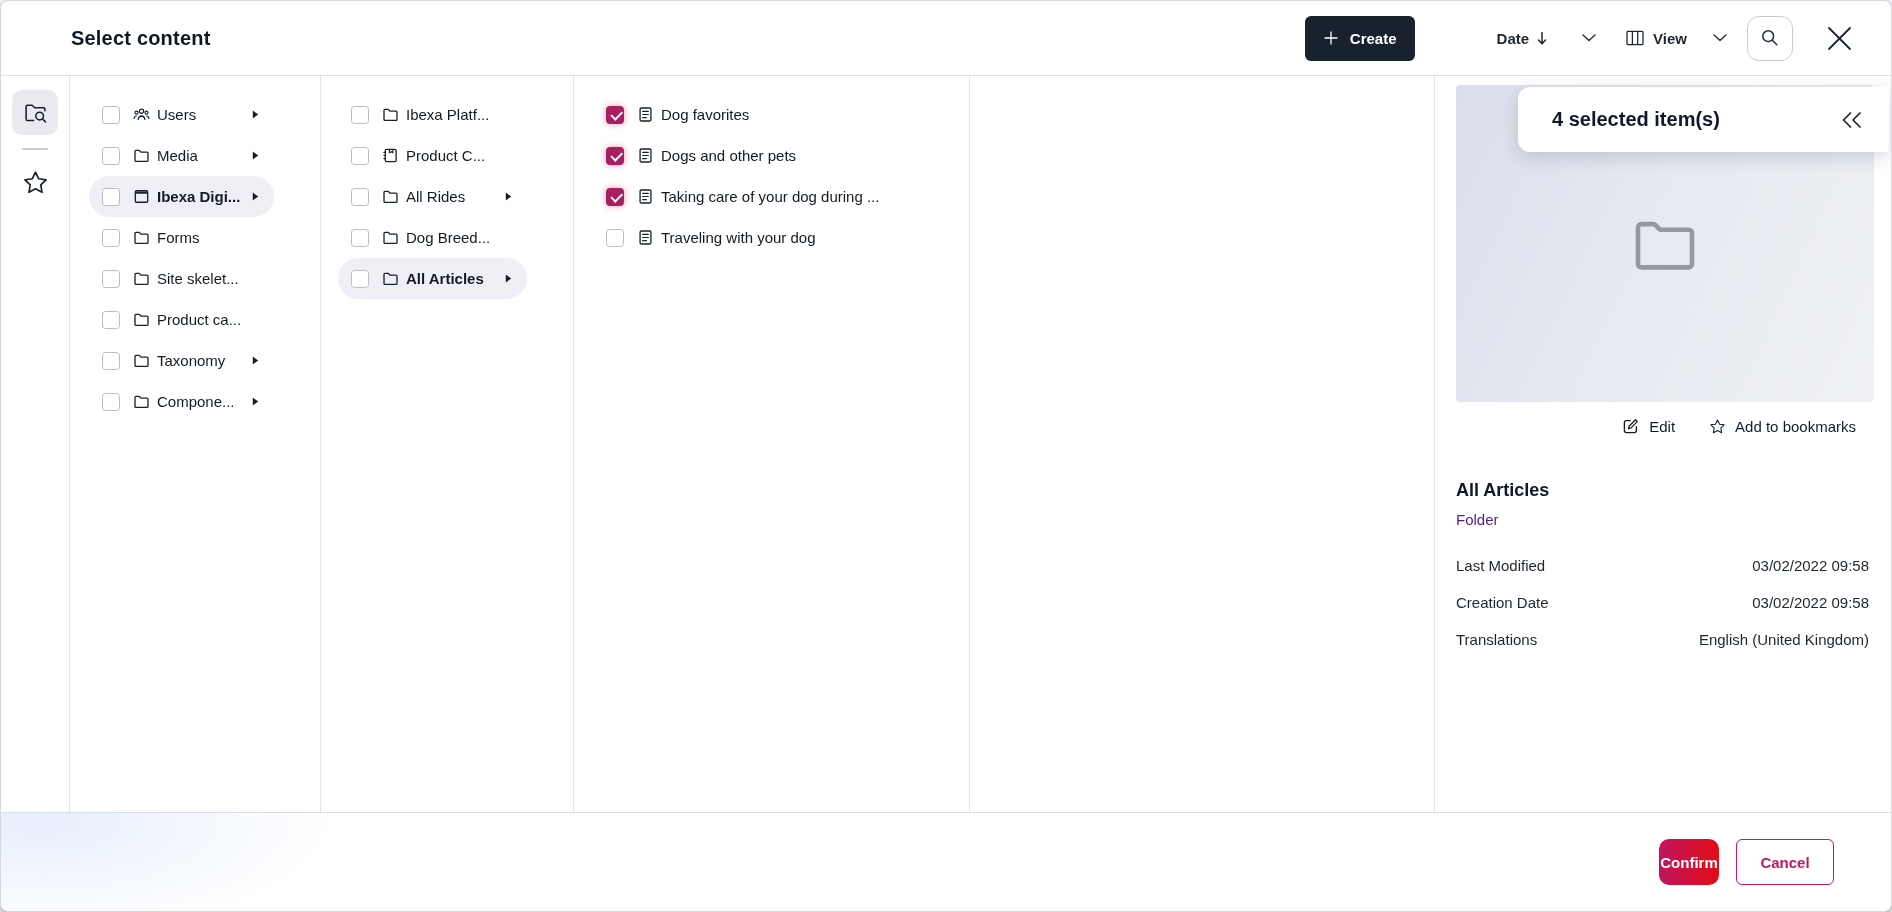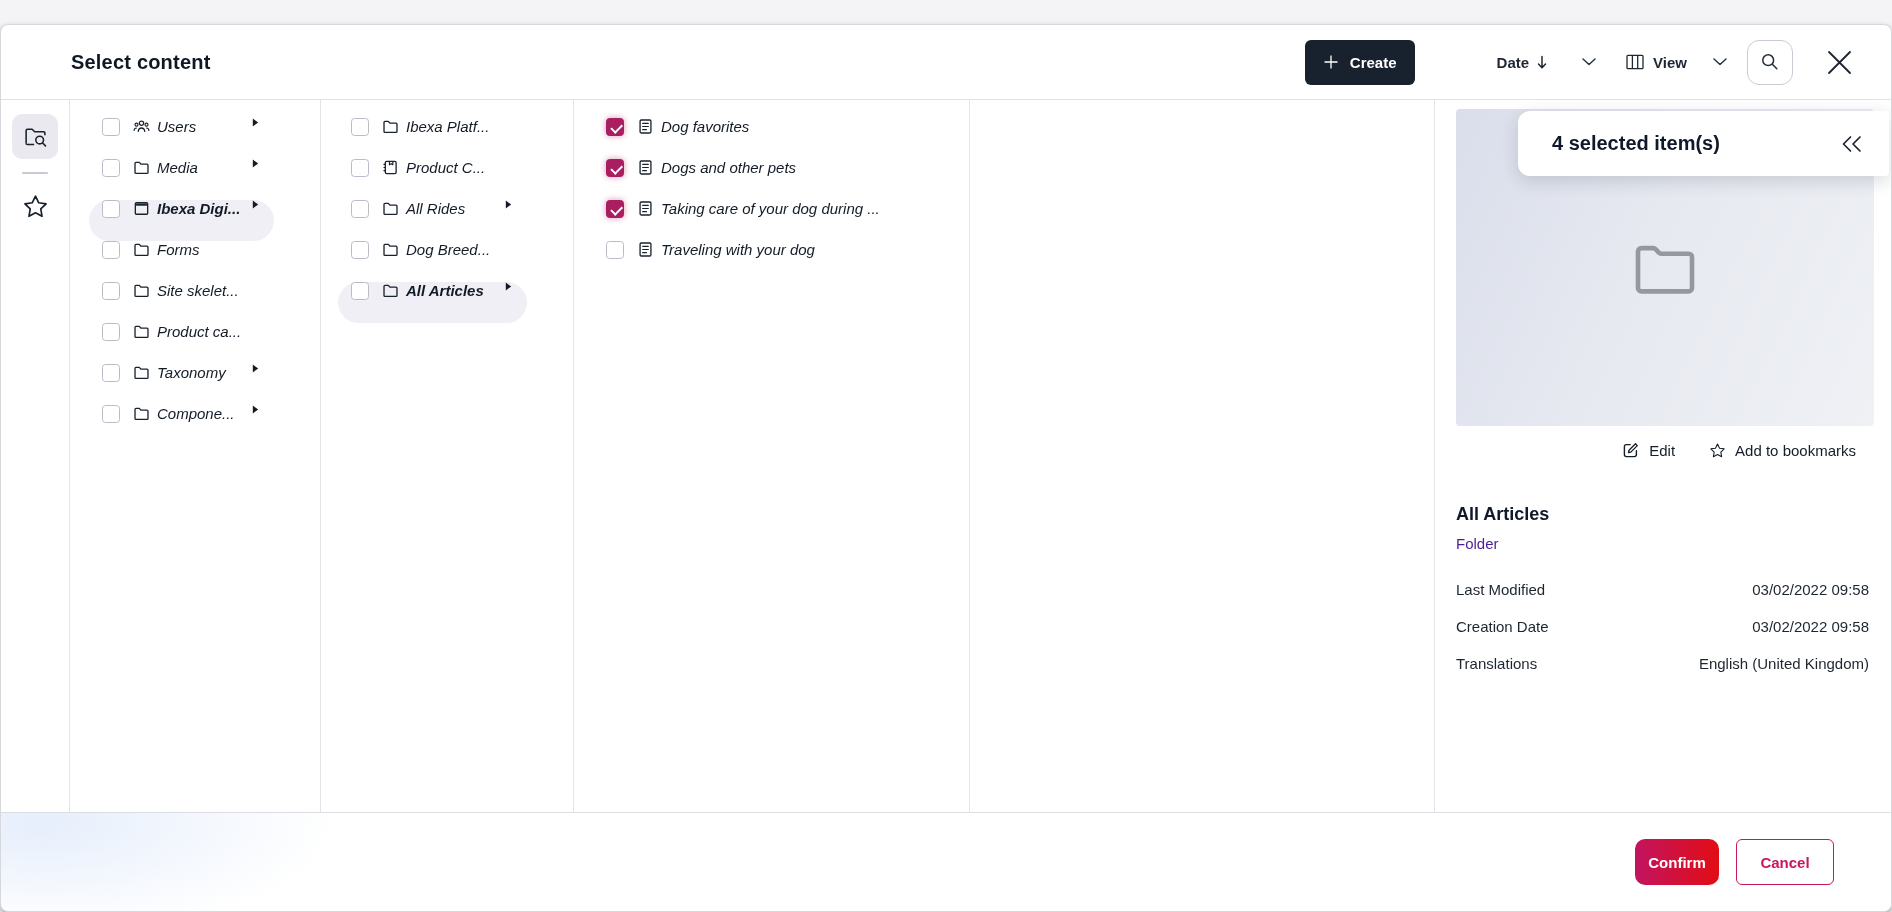--- a/index.html
+++ b/index.html
@@ -1,21 +1,21 @@
 <!DOCTYPE html>
 <html><head>
 <meta charset="utf-8">
 <style>
   * { margin:0; padding:0; box-sizing:border-box; }
   html,body { width:1892px; height:912px; background:#f4f4f6; font-family:"Liberation Sans", sans-serif; overflow:hidden; }
   .modal {
     position:absolute; inset:0; background:#fff;
     border:1px solid #d7d8de; border-radius:8px; overflow:hidden;
     box-shadow:0 3px 6px rgba(0,0,0,.32);
-    display:flex; flex-direction:column;margin-top:24px;
+    display:flex; flex-direction:column;
   }
   
   .hdr { height:75px; flex:0 0 75px; display:flex; align-items:center;
          padding:0 38px 0 70px; border-bottom:1px solid #e0e1e7; }
   .hdr-title { font-size:20px; font-weight:700; color:#0f1825; letter-spacing:.2px; }
   .hdr-right { margin-left:auto; display:flex; align-items:center; }
   .btn-create { height:45px; min-width:97px; padding:0 18px; background:#18222e; color:#fff;
     border:none; border-radius:6px; font-size:15px; font-weight:600; font-family:inherit;
     display:flex; align-items:center; gap:11px; cursor:pointer; }
   .sort-group { display:flex; align-items:center; margin-left:82px; color:#1d2733; }
@@ -33,21 +33,21 @@
           align-items:center; padding-top:14px; }
   .rail-btn { width:46px; height:45px; border:none; background:#e9e9ef; border-radius:10px;
     display:flex; align-items:center; justify-content:center; cursor:pointer; color:#18222e; }
   .rail-div { width:26px; height:2px; background:#c9cbd3; border-radius:1px; margin:13px 0 19px; }
   .rail-star { background:none; border:none; cursor:pointer; color:#18222e; display:flex; }
   .col { padding-top:18px; }
   .c1 { flex:0 0 251px; border-right:1px solid #e3e4ea; }
   .c2 { flex:0 0 253px; border-right:1px solid #e3e4ea; }
   .c3 { flex:0 0 396px; border-right:1px solid #e3e4ea; }
   .c4 { flex:0 0 465px; border-right:1px solid #e3e4ea; }
-  .trow { height:41px; display:flex; align-items:flex-start; padding-left:13px; cursor:pointer;font-style:italic; }
+  .trow { height:41px; display:flex; align-items:center; padding-left:13px; cursor:pointer; }
   .c1 .trow { margin:0 46px 0 19px; border-radius:22px; }
   .c2 .trow { margin:0 46px 0 17px; border-radius:22px; }
   .c3 .trow { margin:0 20px 0 15px; padding-left:17px; }
   .trow.sel { background:#efeff5; }
   .trow.sel .tlabel { font-weight:700; }
   .cb { width:18px; height:18px; flex:0 0 18px; border:1px solid #b9bcc6; border-radius:3.5px;
         background:#fff; position:relative; }
   .cb.checked { background:#a91d61; border-color:#a91d61; box-shadow:0 0 6px rgba(169,29,97,.45); }
   .cb.checked::after { content:""; position:absolute; left:3.5px; top:4.5px; width:9px; height:4.5px;
         border-left:2px solid #fff; border-bottom:2px solid #fff; transform:rotate(-45deg); }
@@ -70,21 +70,21 @@
   .p-name { position:absolute; left:21px; top:403px; font-size:18px; line-height:22px; font-weight:700; color:#10192a; }
   .p-type { position:absolute; left:21px; top:434px; font-size:15px; line-height:19px; color:#4c1d95; }
   .meta { position:absolute; left:21px; right:22px; top:471px; }
   .meta-row { height:37px; display:flex; align-items:center; justify-content:space-between;text-align:right; }
   .meta-label { font-size:15px; color:#1d2630; }
   .meta-value { font-size:15px; color:#1d2630; }
   
   .ftr { flex:0 0 99px; border-top:1px solid #dcdde3; display:flex; align-items:center;
     justify-content:flex-end; padding-right:57px; gap:17px; position:relative;
     background:radial-gradient(ellipse 420px 160px at 40px 10px, rgba(200,218,248,.45), rgba(255,255,255,0) 70%); }
-  .btn-confirm { width:84px; height:46px; border:none; border-radius:10px; cursor:pointer;
+  .btn-confirm { width:60px; height:46px; border:none; border-radius:10px; cursor:pointer;
     background:linear-gradient(90deg,#c2145f 0%,#e20d15 100%); color:#fff;
     font-family:inherit; font-size:15px; font-weight:600; }
   .btn-cancel { width:98px; height:46px; background:#fff; border:1px solid #c8175e; border-radius:6px;
     color:#c8175e; font-family:inherit; font-size:15px; font-weight:600; cursor:pointer; }
   svg { display:block; }
 </style>
 </head>
 <body>
 
 <svg width="0" height="0" style="position:absolute">

